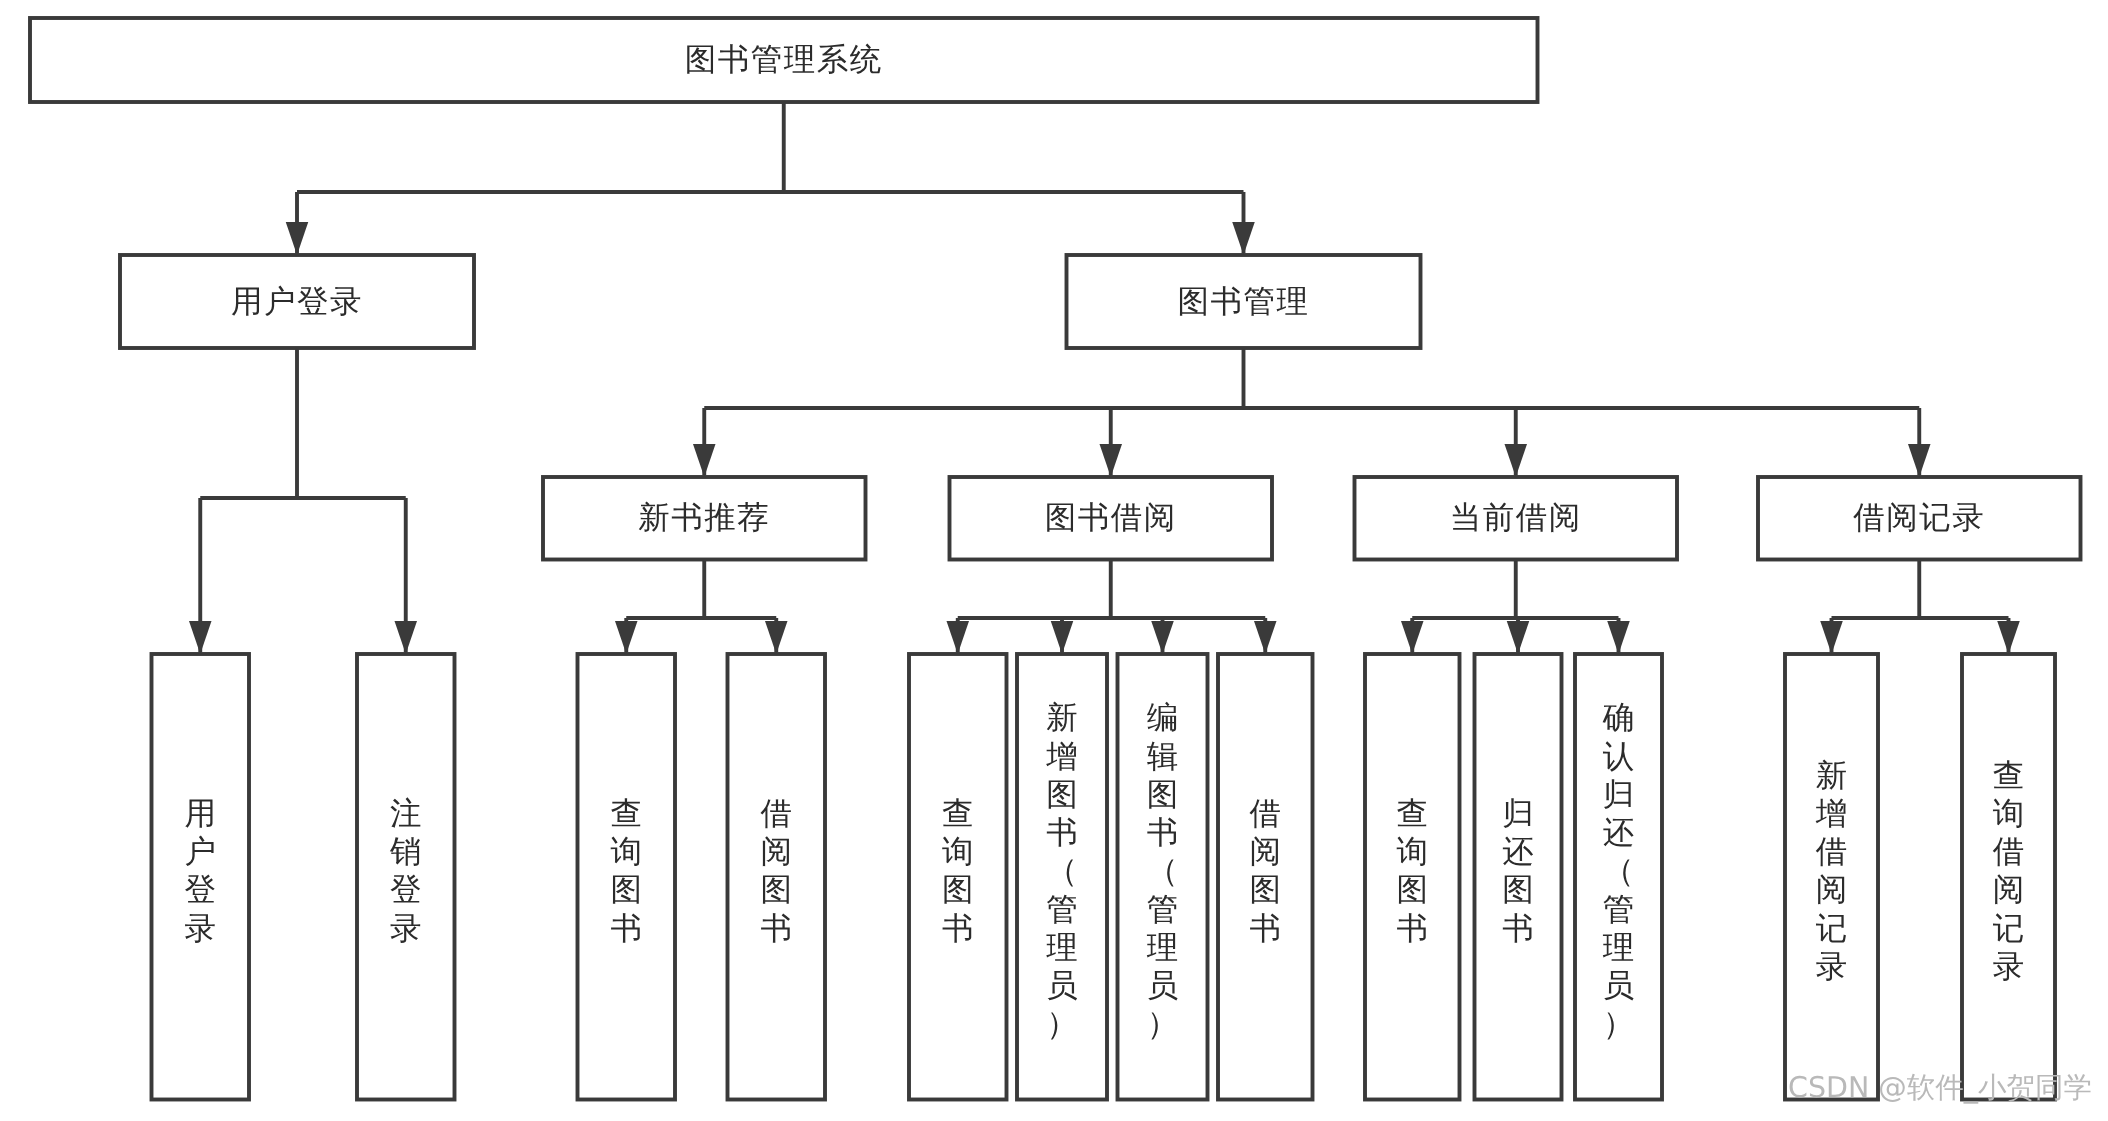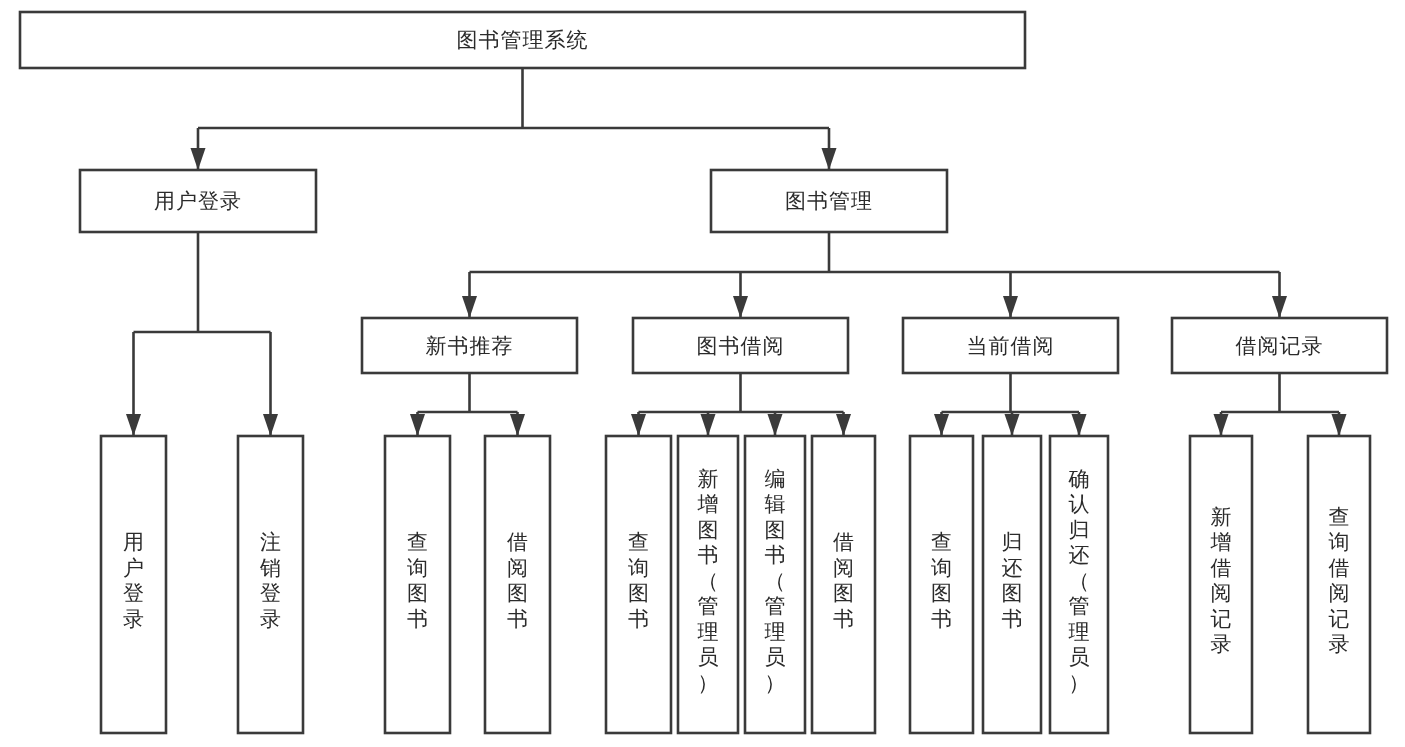--- a/index.html
+++ b/index.html
@@ -200,13 +200,14 @@
         <g>
           <rect x="1190" y="436" width="62" height="297" class="node-box"></rect>
           <text x="1221" class="node-label-v"><tspan x="1221" y="523.75">新</tspan><tspan x="1221" y="549.25">增</tspan><tspan x="1221" y="574.75">借</tspan><tspan x="1221" y="600.25">阅</tspan><tspan x="1221" y="625.75">记</tspan><tspan x="1221" y="651.25">录</tspan></text>
         </g>
         <g>
           <rect x="1308" y="436" width="62" height="297" class="node-box"></rect>
           <text x="1339" class="node-label-v"><tspan x="1339" y="523.75">查</tspan><tspan x="1339" y="549.25">询</tspan><tspan x="1339" y="574.75">借</tspan><tspan x="1339" y="600.25">阅</tspan><tspan x="1339" y="625.75">记</tspan><tspan x="1339" y="651.25">录</tspan></text>
         </g>
       </g>
   </svg>
+  <div class="watermark">CSDN @软件_小贺同学</div>
 </div>
 
 </body></html>

